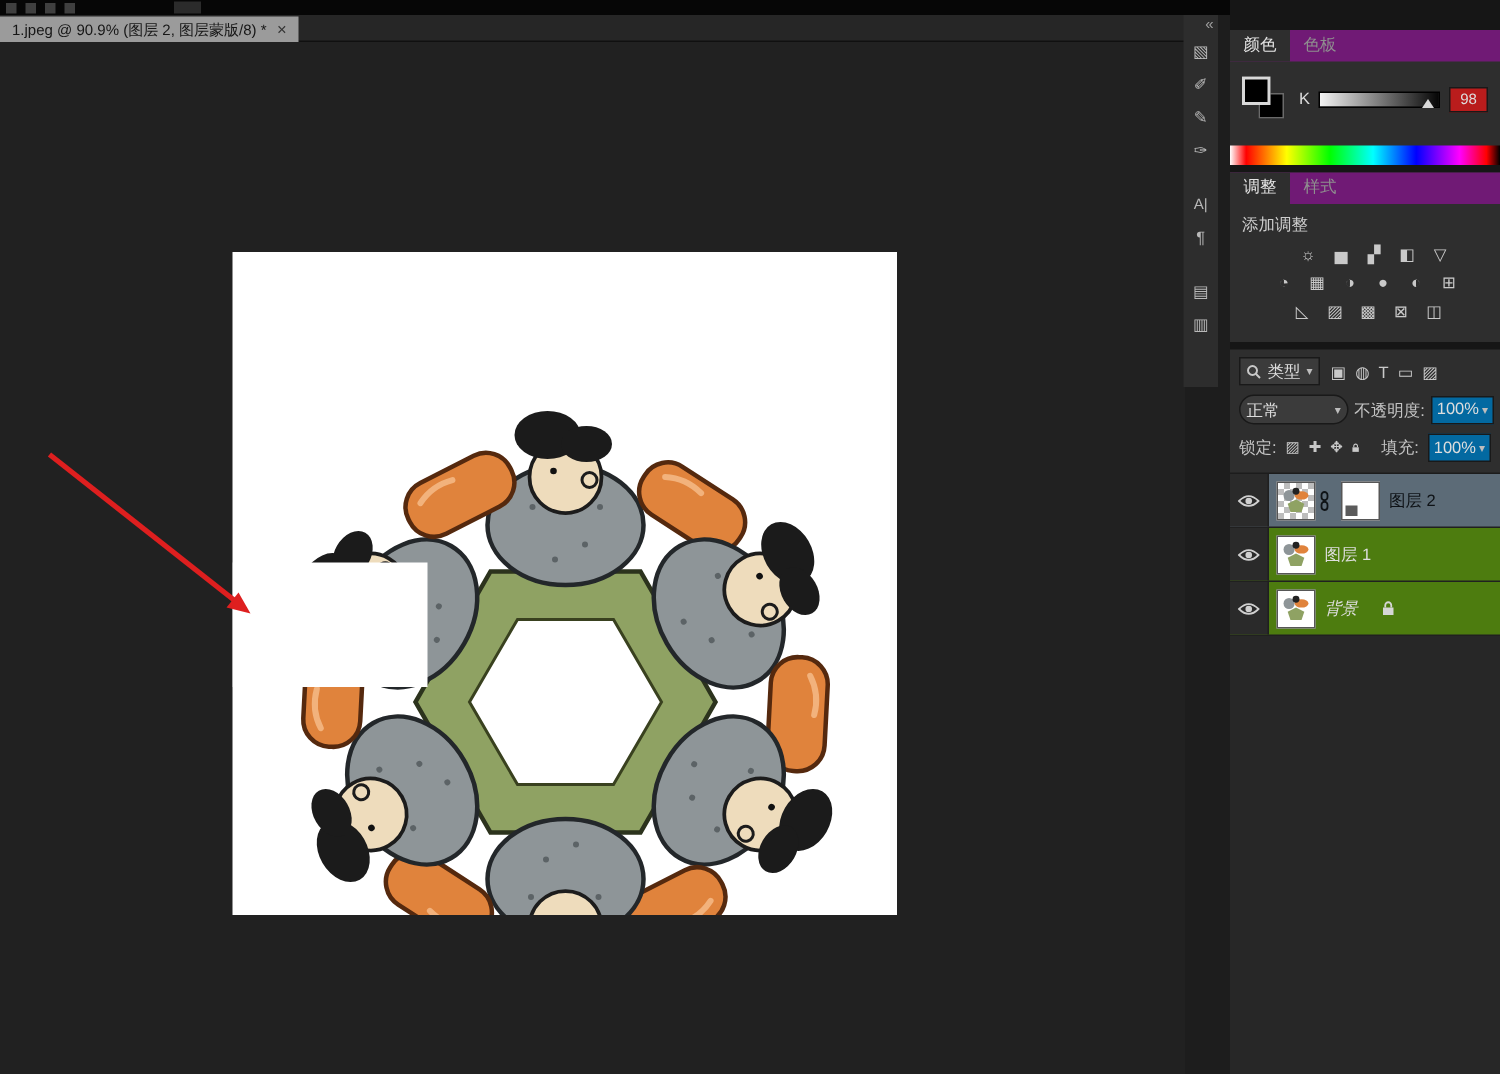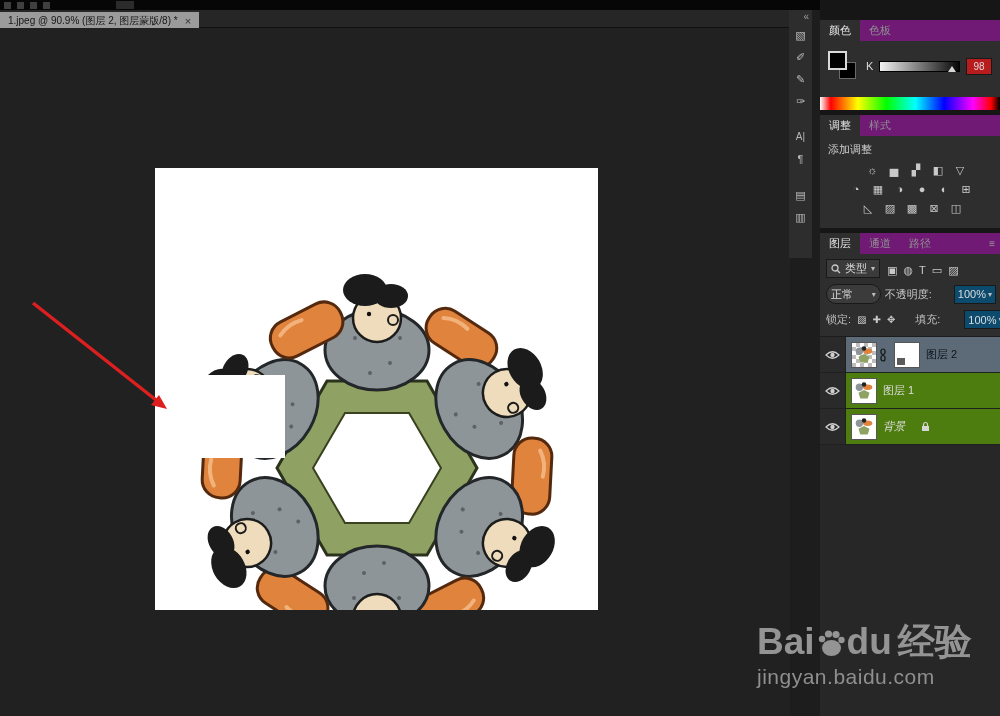--- a/index.html
+++ b/index.html
@@ -71,22 +71,22 @@
   .layers-panel{flex:1;}
   .filter-row{display:flex;align-items:flex-end;gap:7px;padding:5px 6px 3px 6px;}
   .combo{display:inline-flex;align-items:center;background:#3b3b3b;border:1px solid #191919;
     height:17px;padding:0 4px;font-size:11px;color:#dddddd;gap:4px;cursor:pointer;}
   .caret{font-size:8px;color:#bdbdbd;}
   .filter-icons{display:flex;gap:6px;}
   .f-icon{font-size:11px;color:#c9c9c9;cursor:pointer;line-height:15px;}
   .blend-row{display:flex;align-items:center;gap:4px;padding:3px 4px 2px 6px;overflow:hidden;}
   .blend-combo{width:78px;justify-content:space-between;height:18px;border-radius:10px;}
   .small-label{font-size:11px;color:#c3c3c3;white-space:nowrap;}
-  .value-box{display:inline-flex;align-items:center;background:#0c4a6e;border:1px solid #191919;
-    height:17px;padding:0 3px;font-size:11px;color:#dddddd;gap:2px;cursor:pointer;white-space:nowrap;margin-left:18px;}
+  .value-box{display:inline-flex;align-items:center;background:#0369a1;border:1px solid #191919;
+    height:17px;padding:0 3px;font-size:11px;color:#dddddd;gap:2px;cursor:pointer;white-space:nowrap;}
   .lock-row{display:flex;align-items:center;gap:6px;padding:4px 6px 7px 6px;overflow:hidden;}
   .l-icon{font-size:10px;color:#c9c9c9;cursor:pointer;}
   .fill-label{margin-left:8px;}
 
   .layers-list{border-top:1px solid #1c1c1c;}
   .layer-row{height:35px;display:flex;align-items:center;background:#4d7c0f;
     border-bottom:1px solid #202020;cursor:pointer;}
   .layer-row.selected{background:#5c6b77;}
   .eye-cell{width:25px;align-self:stretch;display:flex;align-items:center;justify-content:center;
     border-right:1px solid #1f1f1f;background:#2a2a2a;cursor:pointer;flex:none;}
@@ -230,26 +230,20 @@
           <span class="adj-icon">◺</span>
           <span class="adj-icon">▨</span>
           <span class="adj-icon">▩</span>
           <span class="adj-icon">⊠</span>
           <span class="adj-icon">◫</span>
         </div>
       </div>
     </section>
 
     <section class="panel layers-panel">
-      <div class="panel-header">
-        <span class="ptab active">图层</span>
-        <span class="ptab">通道</span>
-        <span class="ptab">路径</span>
-        <span class="panel-menu">≡</span>
-      </div>
 
       <div class="filter-row">
         <span class="combo">
           <svg width="10" height="10" viewBox="0 0 10 10">
             <circle cx="4" cy="4" r="3" fill="none" stroke="#c9c9c9" stroke-width="1.3"></circle>
             <line x1="6.2" y1="6.2" x2="9" y2="9" stroke="#c9c9c9" stroke-width="1.3"></line>
           </svg>
           <span>类型</span>
           <span class="caret">▾</span>
         </span>
@@ -359,29 +353,14 @@
               <path d="M2.5 5 V3.5 a2 2 0 0 1 4 0 V5" fill="none" stroke="#d6d6d6" stroke-width="1.2"></path>
             </svg>
           </span>
         </div>
 
       </div>
       <div class="layers-empty"></div>
     </section>
   </div>
 
-  <div class="watermark">
-    <div class="wm-line1">
-      <span>Bai</span>
-      <svg class="wm-paw" width="30" height="30" viewBox="0 0 30 30">
-        <circle cx="6" cy="11" r="3.2" fill="#949494"></circle>
-        <circle cx="12.5" cy="6" r="3.6" fill="#949494"></circle>
-        <circle cx="20" cy="6.5" r="3.6" fill="#949494"></circle>
-        <circle cx="25.5" cy="12" r="3.2" fill="#949494"></circle>
-        <ellipse cx="15.5" cy="20" rx="9.5" ry="8" fill="#949494"></ellipse>
-      </svg>
-      <span>du</span>
-      <span class="wm-suffix">经验</span>
-    </div>
-    <div class="wm-url">jingyan.baidu.com</div>
-  </div>
 
 </div>
 
 </body></html>

